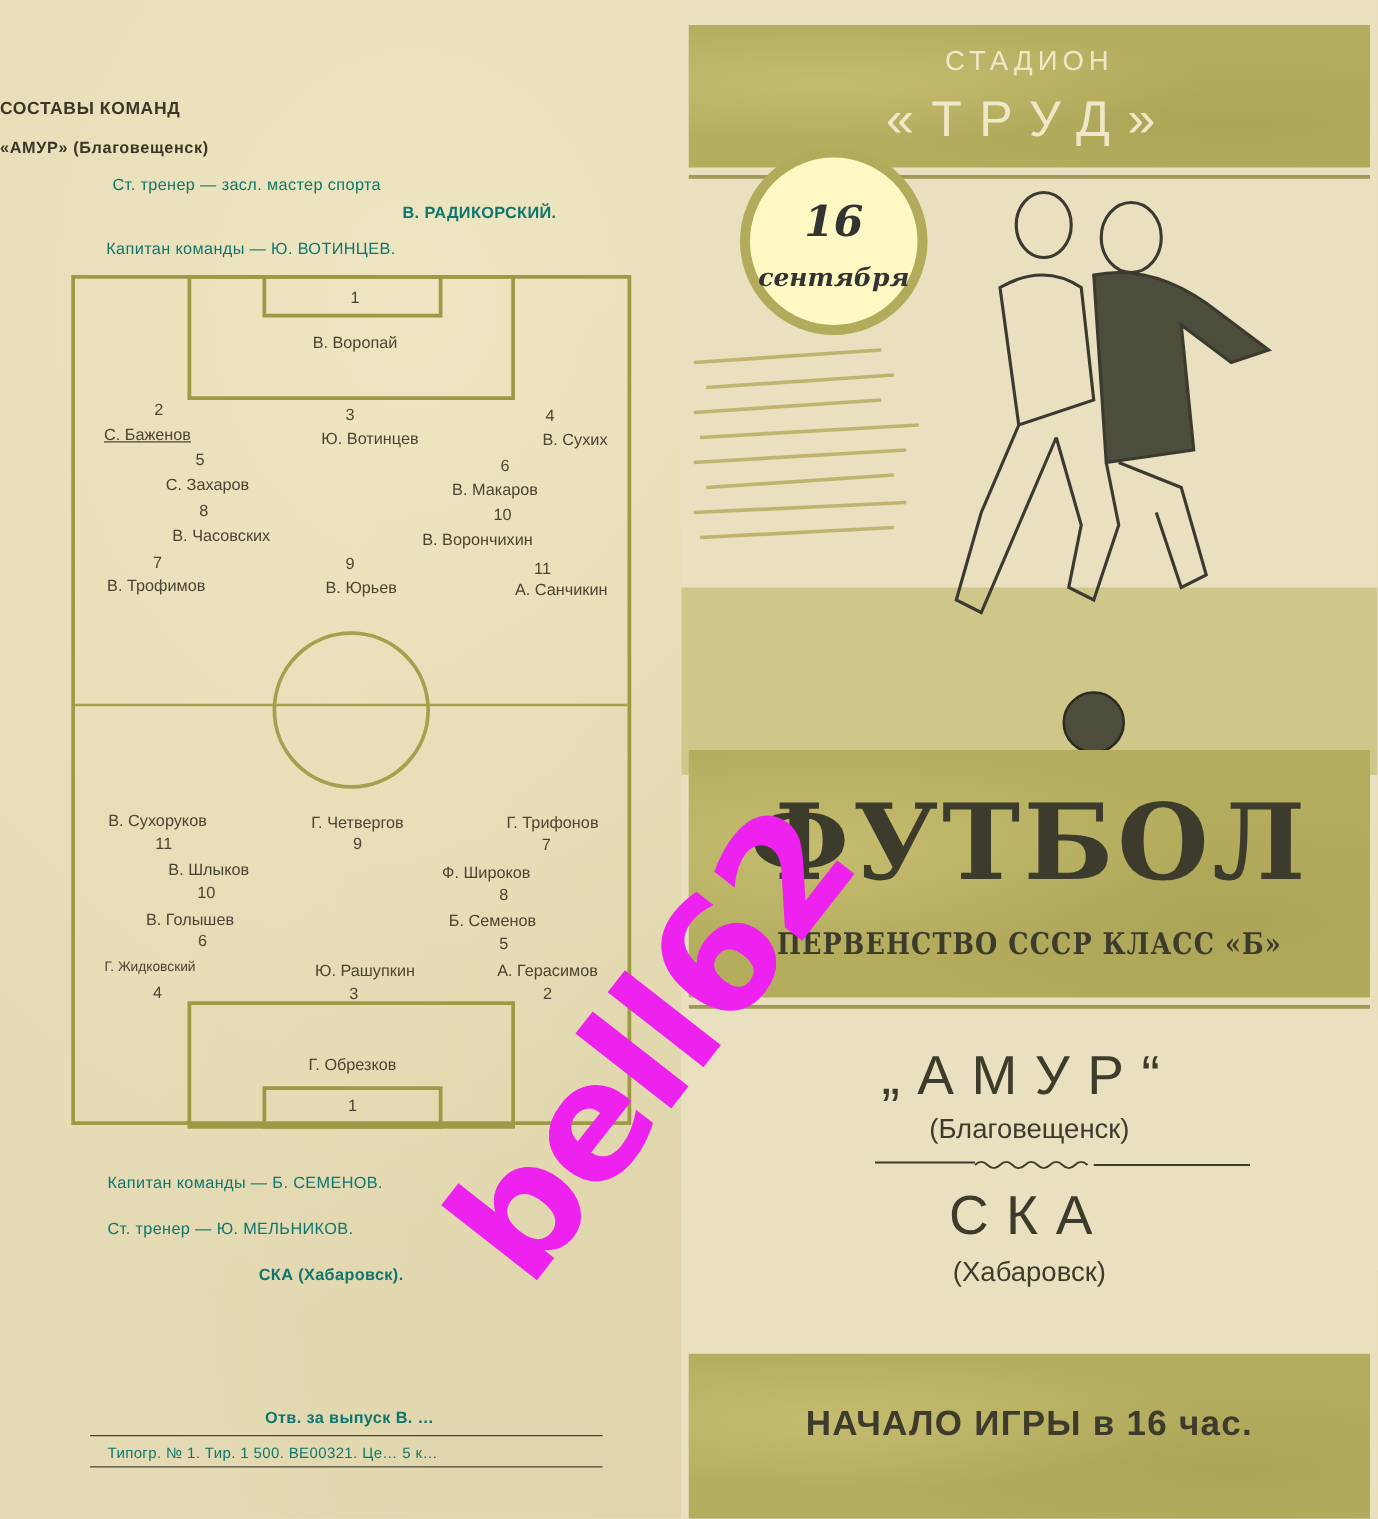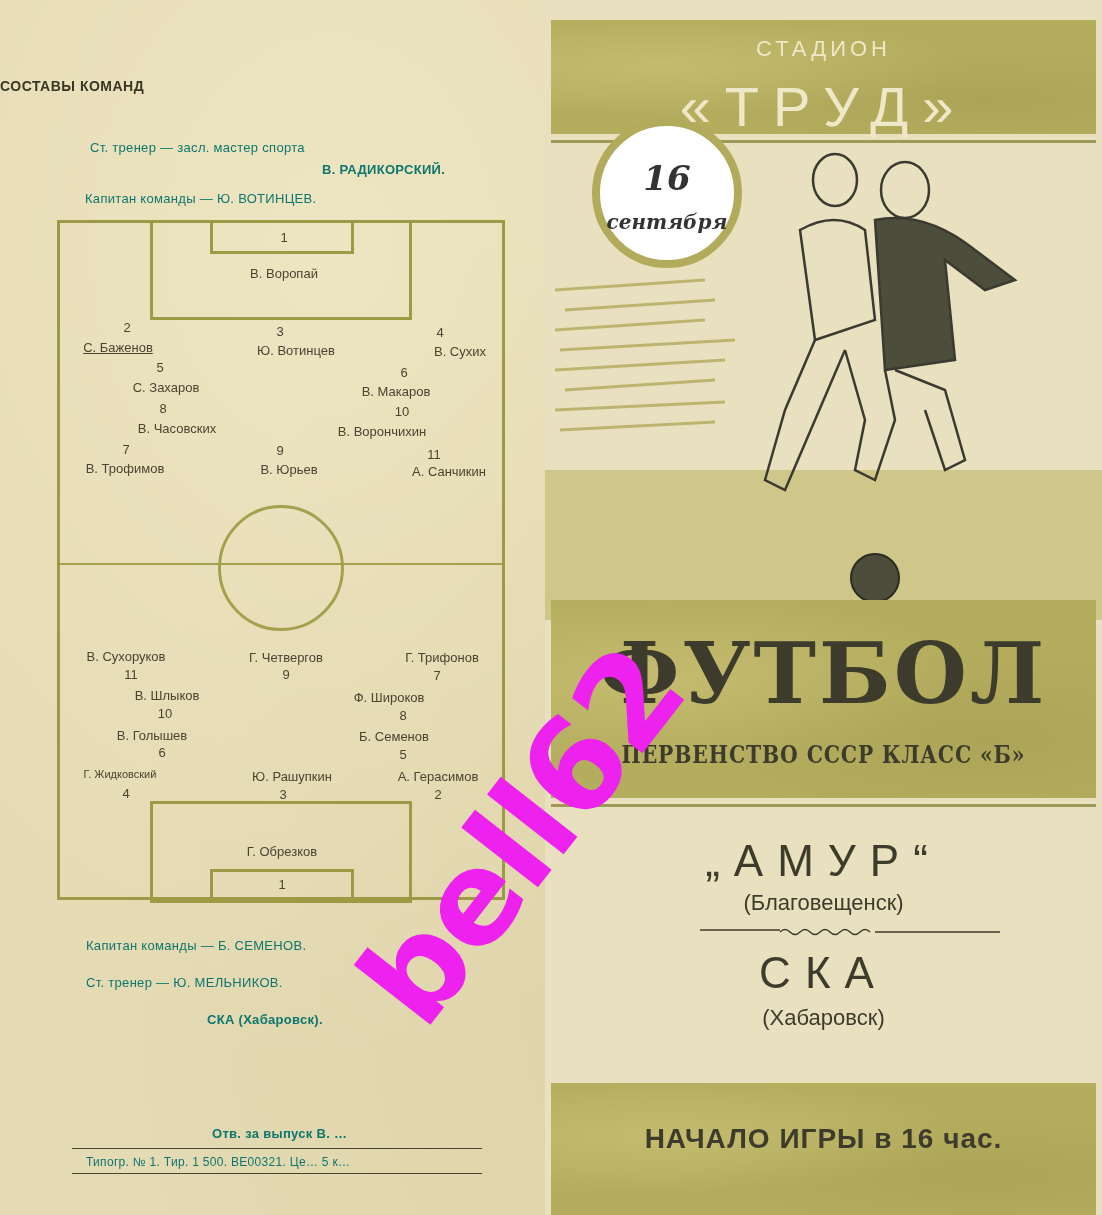--- a/index.html
+++ b/index.html
@@ -33,24 +33,24 @@
 
   
   .right { position:absolute; left:545px; top:0; width:557px; height:1215px; background:#e9e0bf; }
   .band {
     position:absolute; background:#b5ad5e;
     background-image:
       radial-gradient(ellipse at 20% 40%, rgba(230,220,150,0.3), transparent 50%),
       radial-gradient(ellipse at 80% 70%, rgba(150,145,70,0.3), transparent 50%);
   }
   .stadium-small { position:absolute; left:0; width:100%; text-align:center; color:#efe8c8; font-size:22px; letter-spacing:4px; }
-  .stadium-big { position:absolute; left:0; width:100%; text-align:center; color:#efe8c8; font-size:56px; letter-spacing:14px; }
+  .stadium-big { position:absolute; left:0; width:100%; text-align:center; color:#efe8c8; font-size:40px; letter-spacing:14px; }
   .date-circle {
     position:absolute; left:592px; top:118px; width:150px; height:150px; border-radius:50%;
-    border:8px solid #b3ab5c; background:#ffffff; box-sizing:border-box;
+    border:8px solid #b3ab5c; background:#fef9c3; box-sizing:border-box;
   }
   .date-day { position:absolute; left:0; width:100%; top:32px; text-align:center; font-family:"DejaVu Serif", serif; font-style:italic; font-weight:bold; font-size:34px; color:#333; }
   .date-month { position:absolute; left:0; width:100%; top:84px; text-align:center; font-family:"DejaVu Serif", serif; font-style:italic; font-weight:bold; font-size:20px; color:#333; }
   .futbol { position:absolute; left:0; width:100%; top:24px; text-align:center; font-family:"DejaVu Serif", serif; font-weight:bold; font-size:84px; color:#3d3b2c; letter-spacing:3px; }
   .champ { position:absolute; left:0; width:100%; top:140px; text-align:center; font-family:"DejaVu Serif", serif; font-weight:bold; font-size:24px; color:#3d3b2c; letter-spacing:1px; transform:scaleX(0.85); }
   .team-big { position:absolute; width:557px; left:545px; text-align:center; font-size:44px; color:#3d3b2c; letter-spacing:14px; }
   .team-city { position:absolute; width:557px; left:545px; text-align:center; font-size:22px; color:#3d3b2c; }
   .start { position:absolute; left:0; width:100%; top:40px; text-align:center; font-size:28px; font-weight:bold; color:#3d3b2c; letter-spacing:1px; }
   .watermark {
     position:absolute; left:330px; top:960px; font-size:128px; font-weight:bold;
@@ -58,20 +58,21 @@
     font-family:"DejaVu Sans", sans-serif; letter-spacing:-2px; white-space:nowrap;
   }
 </style>
 </head>
 <body>
 
 <div class="paper"></div>
 
 <div class="left">
   <div class="hdr-line" style="top:78px;">СОСТАВЫ КОМАНД</div>
+  <div class="hdr-line" style="top:110px;font-size:13px;">«АМУР» (Благовещенск)</div>
   <div class="txt" style="left:90px;top:140px;">Ст. тренер — засл. мастер спорта</div>
   <div class="txt" style="left:322px;top:162px;font-weight:bold;">В. РАДИКОРСКИЙ.</div>
   <div class="txt" style="left:85px;top:191px;">Капитан команды — Ю. ВОТИНЦЕВ.</div>
 
   <div class="pitch">
     <div class="box" style="left:90px;top:-3px;width:262px;height:100px;"></div>
     <div class="box" style="left:150px;top:-3px;width:144px;height:34px;"></div>
     <div class="midline"></div>
     <div class="circle"></div>
     <div class="box" style="left:90px;top:578px;width:262px;height:102px;"></div>

